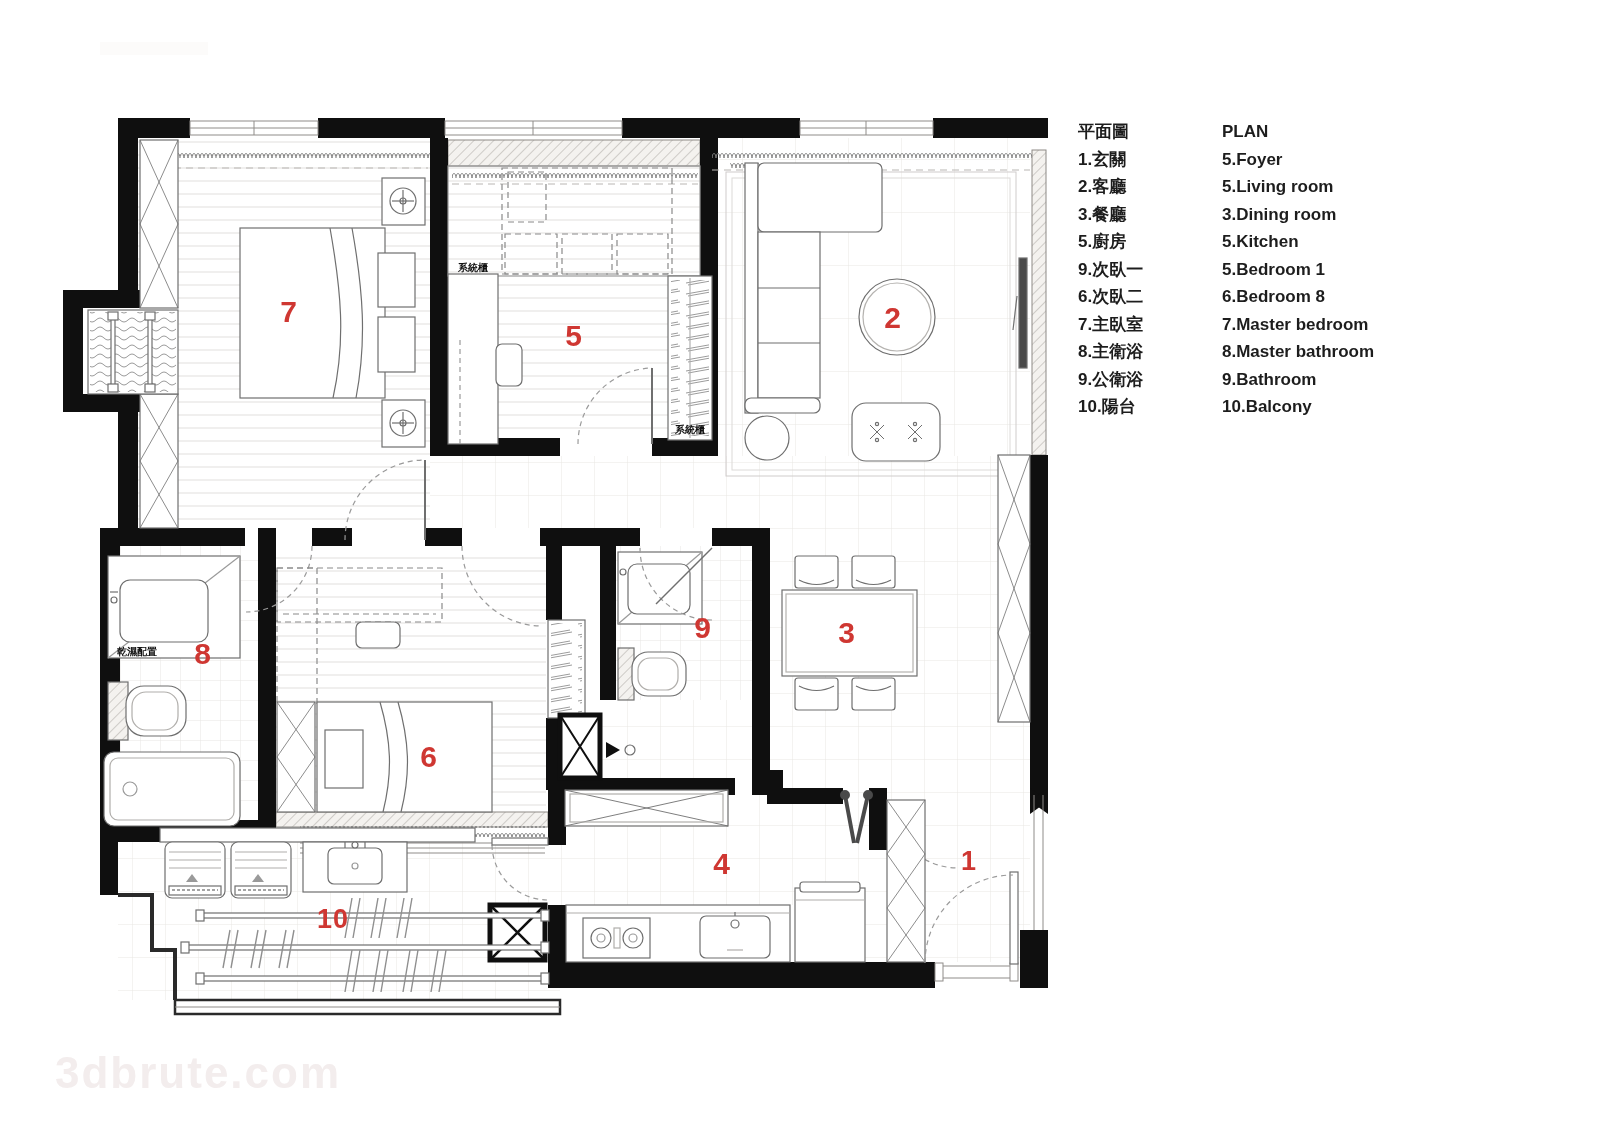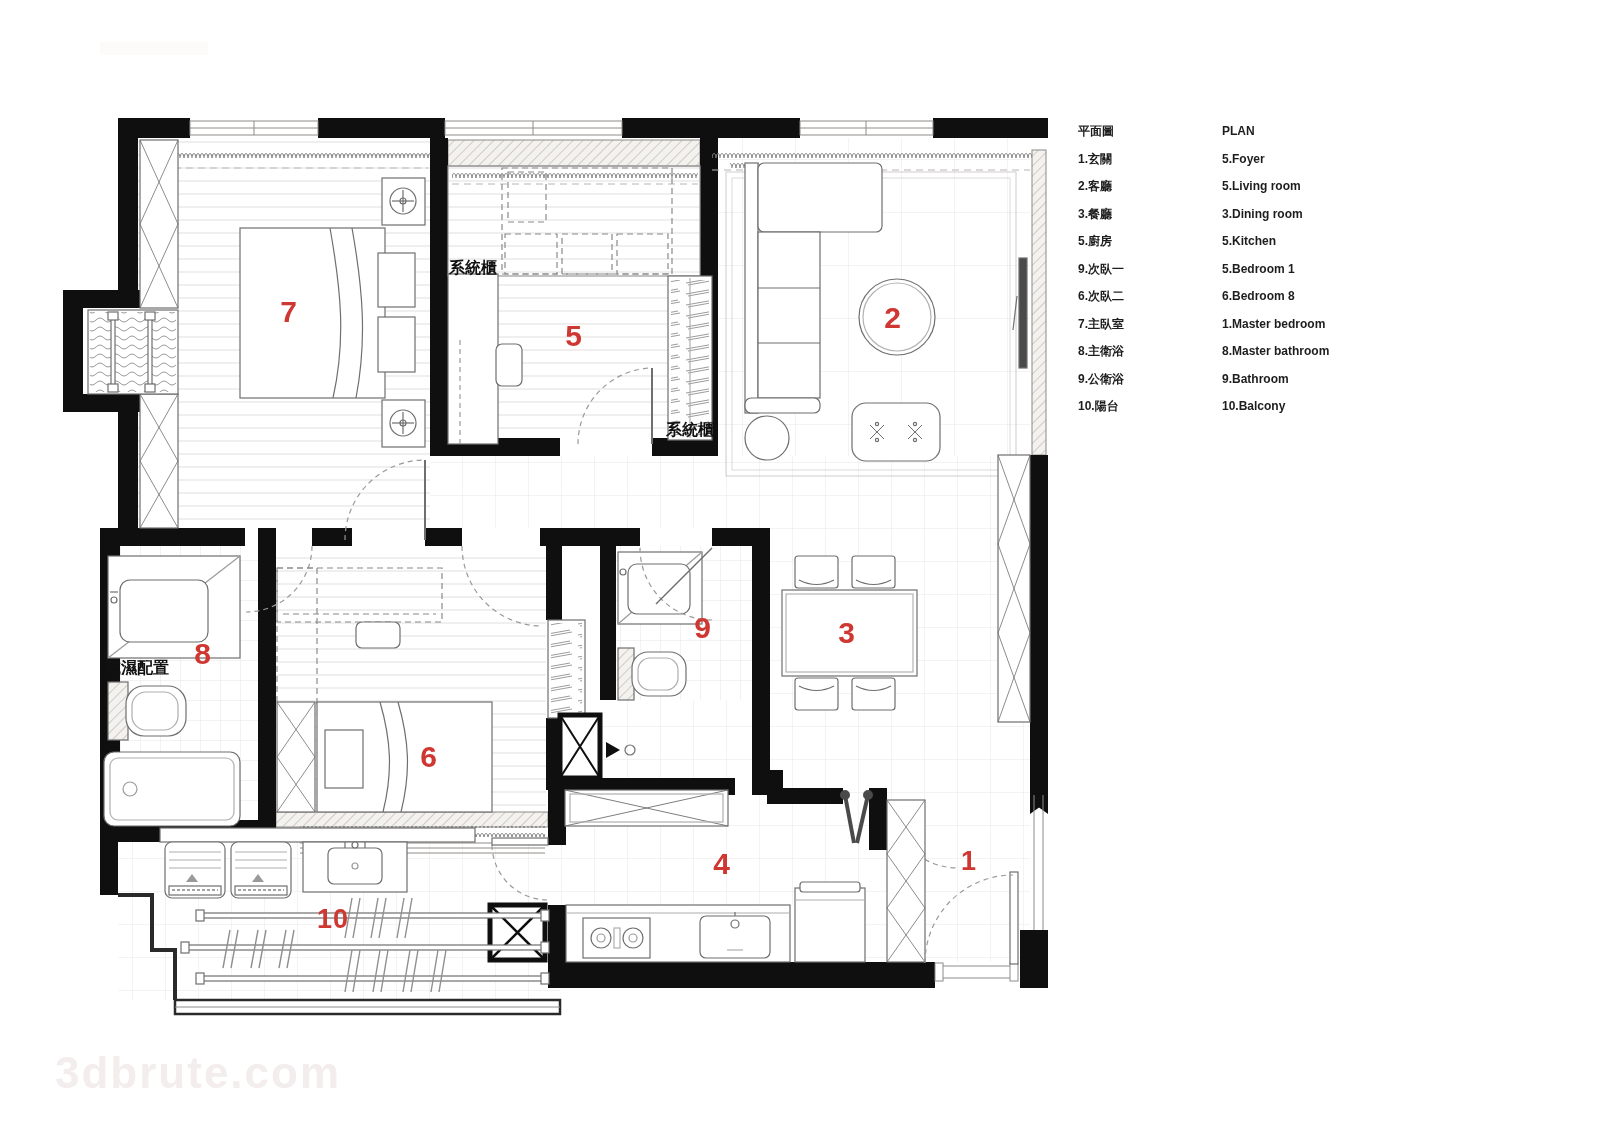--- a/index.html
+++ b/index.html
@@ -2,23 +2,23 @@
 <html><head>
 <meta charset="utf-8">
 <style>
   html,body{margin:0;padding:0;background:#ffffff;}
   .canvas{position:relative;width:1600px;height:1132px;background:#fff;overflow:hidden;
           font-family:"Liberation Sans","DejaVu Sans",sans-serif;}
   .plan-svg{position:absolute;left:0;top:0;}
   .room-num{position:absolute;transform:translate(-50%,-50%);color:#cf3732;
             font-weight:bold;font-size:30px;line-height:1;letter-spacing:1px;}
   .room-num.small{font-size:27px;}
-  .anno{position:absolute;transform:translate(-50%,-50%);font-size:16px;font-weight:bold;
+  .anno{position:absolute;transform:translate(-50%,-50%);font-size:10px;font-weight:bold;
         color:#111;white-space:nowrap;letter-spacing:0;}
-  .legend-col{position:absolute;top:118px;color:#1d1d1d;font-size:12px;font-weight:bold;}
+  .legend-col{position:absolute;top:118px;color:#1d1d1d;font-size:17px;font-weight:bold;}
   .legend-col.zh{left:1078px;width:130px;}
   .legend-col.en{left:1222px;width:220px;}
   .legend-col div{height:27.5px;line-height:27.5px;white-space:nowrap;}
   .wm-bottom{position:absolute;left:55px;top:1048px;font-size:44px;font-weight:bold;
              color:#f3eded;letter-spacing:2px;}
   .wm-top{position:absolute;left:100px;top:42px;width:108px;height:13px;background:#fcfbfa;}
 </style>
 </head>
 <body>
 
@@ -480,21 +480,21 @@
 <span class="room-num" style="left:722px;top:864px">4</span>
 <span class="room-num" style="left:574px;top:336px">5</span>
 <span class="room-num" style="left:429px;top:757px">6</span>
 <span class="room-num" style="left:289px;top:312px">7</span>
 <span class="room-num" style="left:203px;top:654px">8</span>
 <span class="room-num" style="left:703px;top:628px">9</span>
 <span class="room-num small" style="left:333px;top:919px">10</span>
 
 <span class="anno" style="left:473px;top:268px">系統櫃</span>
 <span class="anno" style="left:690px;top:430px">系統櫃</span>
-<span class="anno" style="left:137px;top:668px">乾濕配置</span>
+<span class="anno" style="left:137px;top:652px">乾濕配置</span>
 
 <div class="legend-col zh">
   <div>平面圖</div>
   <div>1.玄關</div>
   <div>2.客廳</div>
   <div>3.餐廳</div>
   <div>5.廚房</div>
   <div>9.次臥一</div>
   <div>6.次臥二</div>
   <div>7.主臥室</div>
@@ -503,21 +503,21 @@
   <div>10.陽台</div>
 </div>
 <div class="legend-col en">
   <div>PLAN</div>
   <div>5.Foyer</div>
   <div>5.Living room</div>
   <div>3.Dining room</div>
   <div>5.Kitchen</div>
   <div>5.Bedroom 1</div>
   <div>6.Bedroom 8</div>
-  <div>1.Master bedroom</div>
+  <div>7.Master bedroom</div>
   <div>8.Master bathroom</div>
   <div>9.Bathroom</div>
   <div>10.Balcony</div>
 </div>
 
 <div class="wm-top"></div>
 <div class="wm-bottom">3dbrute.com</div>
 
 </div>
 

